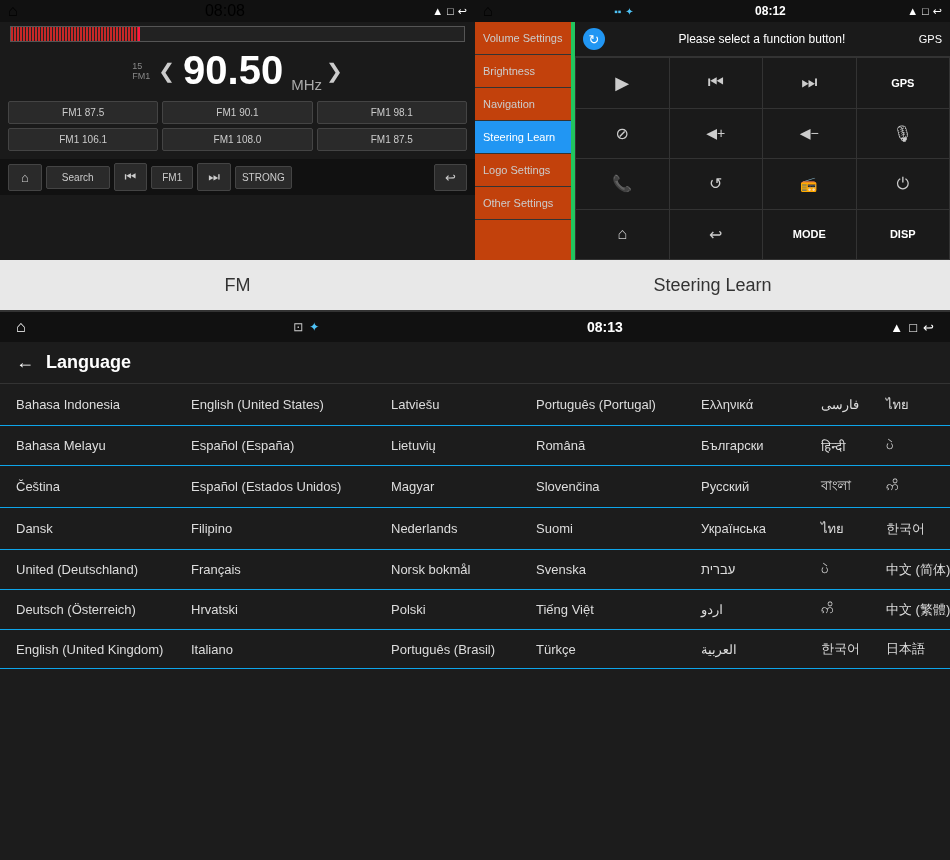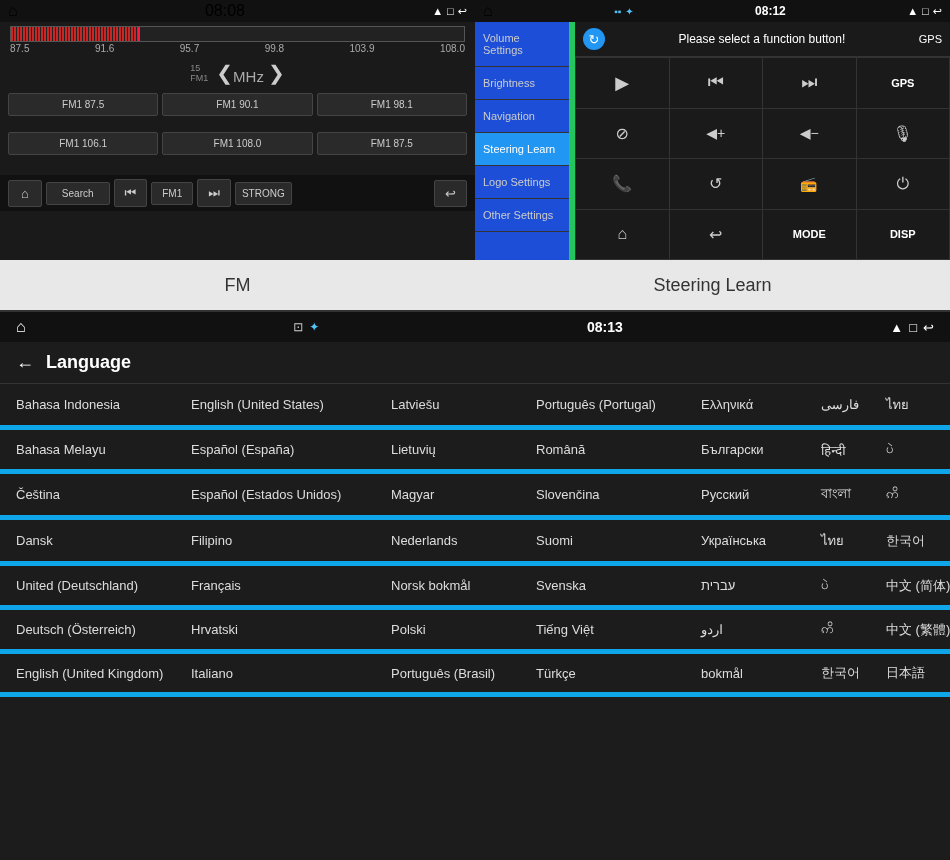--- a/index.html
+++ b/index.html
@@ -51,21 +51,21 @@
       background: #1a1a1a;
     }
     .fm-arrow { color: #ccc; font-size: 20px; cursor: pointer; }
 
     .fm-presets {
       padding: 4px 8px;
     }
     .fm-preset-row {
       display: flex;
       gap: 4px;
-      margin-bottom: 16px;
+      margin-bottom: 4px;
     }
     .fm-preset-btn {
       flex: 1;
       background: #2a2a2a;
       border: 1px solid #444;
       color: #ccc;
       font-size: 10px;
       padding: 5px 2px;
       text-align: center;
       cursor: pointer;
@@ -127,22 +127,22 @@
       height: 22px;
     }
 
     .steering-content {
       display: flex;
       flex: 1;
     }
 
     .steering-sidebar {
       width: 100px;
-      background: #1d4ed8;
-      border-right: 6px solid #22c55e;
+      background: #c2410c;
+      border-right: 4px solid #22c55e;
     }
     .sidebar-item {
       padding: 10px 8px;
       color: #ccc;
       font-size: 11px;
       border-bottom: 1px solid #333;
       cursor: pointer;
     }
     .sidebar-item.active {
       background: #2196f3;
@@ -254,21 +254,21 @@
       font-weight: bold;
     }
 
     .lang-list {
       overflow-y: auto;
       height: calc(550px - 30px - 50px);
     }
     .lang-row {
       display: grid;
       grid-template-columns: 175px 200px 145px 165px 120px 65px 70px;
-      border-bottom: 5px solid #0ea5e9;
+      border-bottom: 1px solid #0ea5e9;
       padding: 10px 16px;
       align-items: center;
       cursor: pointer;
     }
     .lang-cell {
       color: #ddd;
       font-size: 13px;
     }
   </style>
 </head>
@@ -286,36 +286,29 @@
             <span>□</span>
             <span>↩</span>
         </span>
       </div>
 
       <div class="fm-frequency-bar">
         <div style="position:relative;height:16px;background:#222;border:1px solid #555;overflow:hidden;">
           <div style="position:absolute;left:0;top:0;width:28%;height:100%;background:repeating-linear-gradient(90deg,#c62828 0px,#c62828 2px,transparent 2px,transparent 3px);"></div>
           <div style="position:absolute;left:28%;top:0;width:2px;height:100%;background:#ff1744;"></div>
         </div>
-        <div class="freq-numbers">
-          <span>87.5</span>
-            <span>91.6</span>
-            <span>95.7</span>
-            <span>99.8</span>
-            <span>103.9</span>
-            <span>108.0</span>
-        </div>
       </div>
 
       <div class="fm-main-display">
         <div style="display:flex;flex-direction:column;align-items:flex-start;margin-right:8px;">
           <span style="color:#888;font-size:9px;text-align:center;">15</span>
           <span style="color:#888;font-size:9px;">FM1</span>
         </div>
         <span class="fm-arrow">❮</span>
+        <span style="color:#fff;font-size:40px;font-weight:bold;padding:0 8px;">90.50</span>
         <span style="color:#aaa;font-size:15px;align-self:flex-end;">MHz</span>
         <span class="fm-arrow" style="margin-left:4px;">❯</span>
       </div>
 
       <div class="fm-presets">
         <div class="fm-preset-row">
           <div class="fm-preset-btn">FM1 87.5</div>
           <div class="fm-preset-btn">FM1 90.1</div>
           <div class="fm-preset-btn">FM1 98.1</div>
         </div>
@@ -487,18 +480,18 @@
       <span class="lang-cell">اردو</span>
       <span class="lang-cell">ဢိ</span>
       <span class="lang-cell">中文 (繁體)</span>
     </div>
 
     <div class="lang-row">
       <span class="lang-cell">English (United Kingdom)</span>
       <span class="lang-cell">Italiano</span>
       <span class="lang-cell">Português (Brasil)</span>
       <span class="lang-cell">Türkçe</span>
-      <span class="lang-cell">bokmål</span>
+      <span class="lang-cell">العربية</span>
       <span class="lang-cell">한국어</span>
       <span class="lang-cell">日本語</span>
     </div>
   </div>
 </div>
 
 </body></html>

